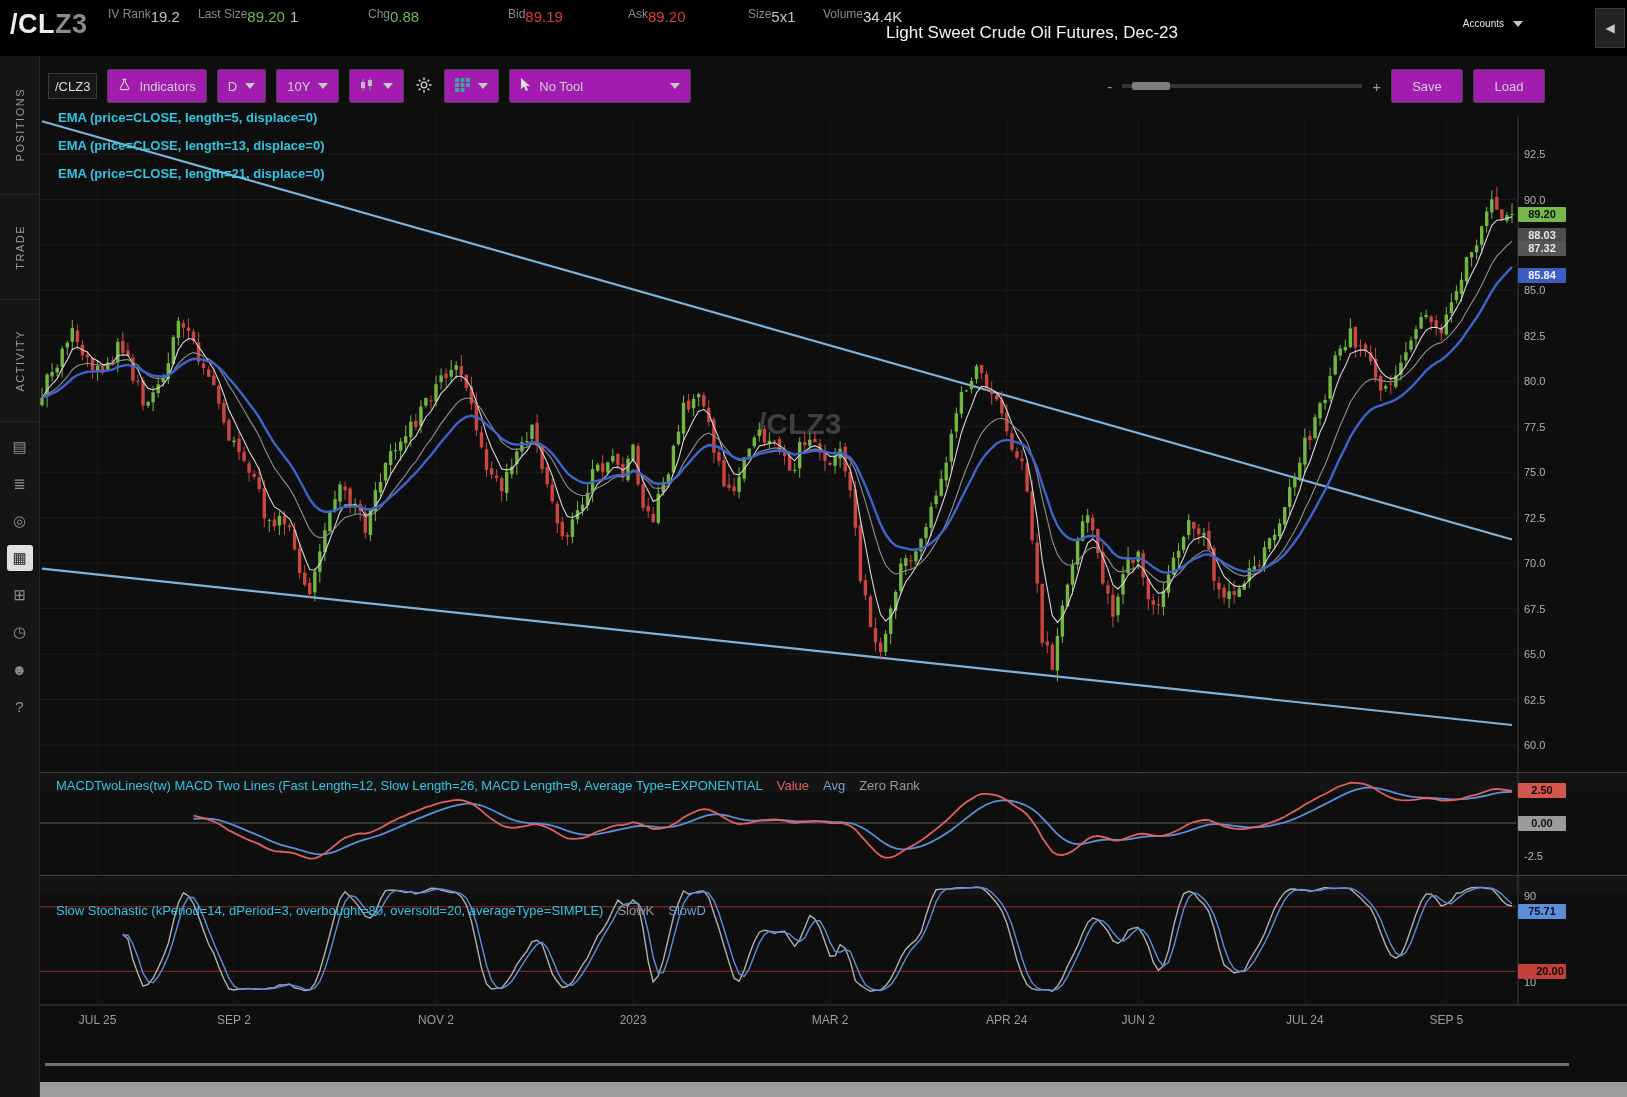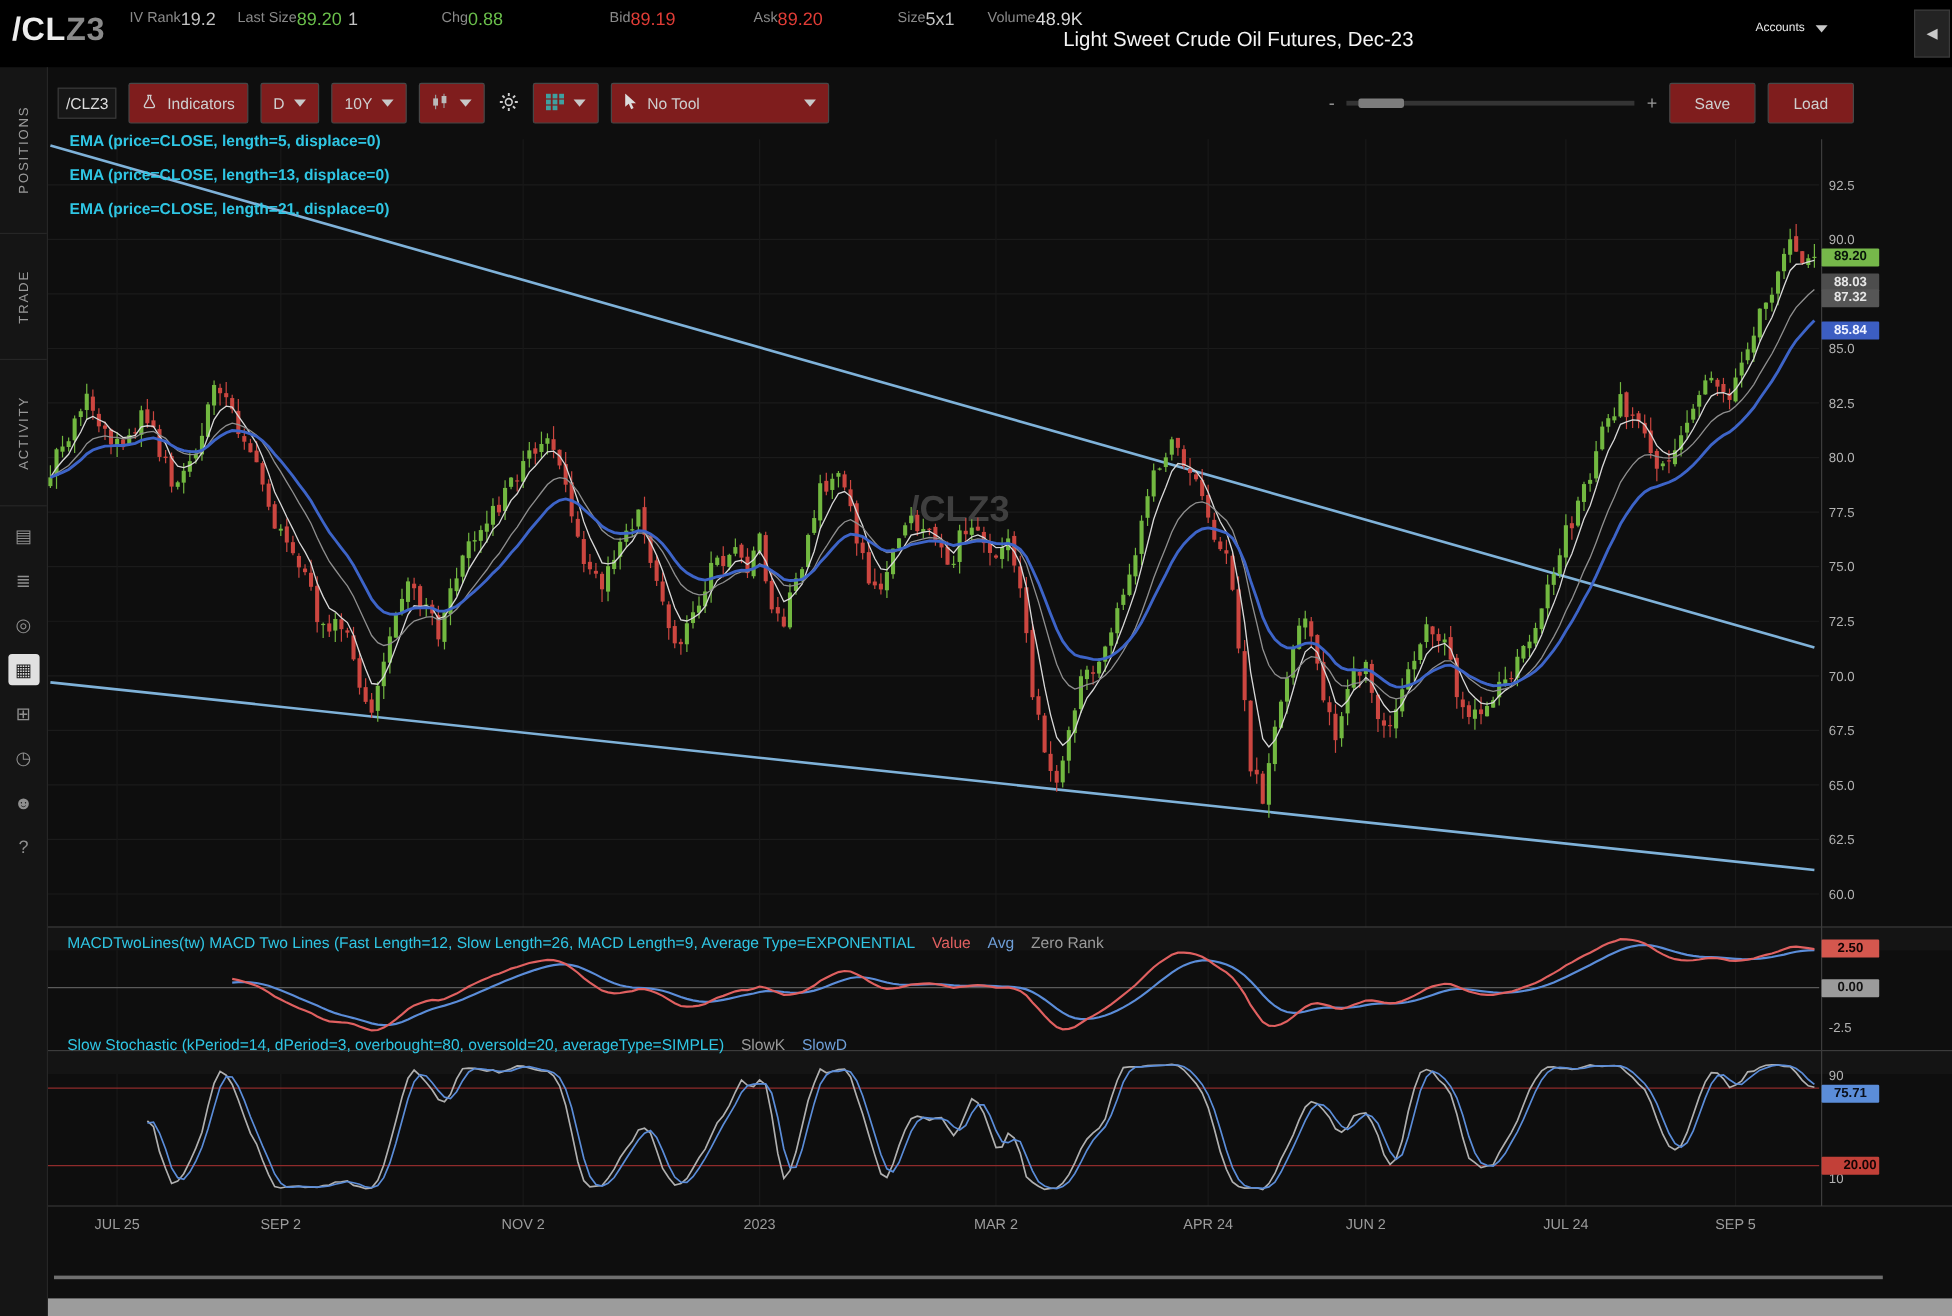--- a/index.html
+++ b/index.html
@@ -37,21 +37,21 @@
   
   .chart-area{position:absolute;left:40px;top:56px;right:0;bottom:0;background:#0e0e0e}
   #chart-svg{position:absolute;left:0;top:0;width:1587px;height:1041px}
   svg text{font-family:"Liberation Sans",sans-serif}
 
   
   .toolbar{position:absolute;top:14px;left:8px;right:0;height:32px;display:flex;align-items:center;gap:10px;
     padding-right:82px;z-index:6}
   .tb-symbol{height:26px;min-width:48px;background:#171717;border:1px solid #3a3a3a;color:#ddd;font-size:13px;
     display:flex;align-items:center;padding:0 6px}
-  .tbtn{height:30px;border:1px solid #474747;background:#7f1d1d;color:#cfcfcf;font-size:13px;border-radius:2px;
+  .tbtn{height:30px;border:1px solid #474747;background:#a21caf;color:#cfcfcf;font-size:13px;border-radius:2px;
     display:flex;align-items:center;gap:8px;padding:16px 10px;cursor:pointer;white-space:nowrap}
   .ibtn{border:none;background:transparent;padding:0 2px}
   .zoomwrap{margin-left:auto;display:flex;align-items:center;gap:10px}
   .zsign{color:#9a9a9a;font-size:15px;cursor:pointer}
   .ztrack{width:240px;height:4px;background:#343434;position:relative;cursor:pointer}
   .zthumb{position:absolute;left:10px;top:-2px;width:38px;height:8px;background:#7d7d7d;border-radius:2px}
 
   
   .ema-lbl{position:absolute;left:18px;z-index:5;font-size:13px;font-weight:bold;color:#2fc6e4;cursor:pointer}
   .panel-lbl{position:absolute;left:16px;z-index:5;font-size:13px;font-weight:normal;display:flex;gap:14px;
@@ -110,21 +110,21 @@
       </div>
       <div class="hf">
         <span class="lbl">Size</span>
         <span class="val">
             <span class="dim">5x1</span>
           </span>
       </div>
       <div class="hf">
         <span class="lbl">Volume</span>
         <span class="val">
-            <span class="lite">48.9K</span>
+            <span class="lite">34.4K</span>
           </span>
       </div>
     </div>
     <div class="title">Light Sweet Crude Oil Futures, Dec-23</div>
     <div class="accounts">
       <span>Accounts</span>
       <span class="caret"></span>
     </div>
     <div class="collapse">
       <span>◀</span>
@@ -889,21 +889,21 @@
     <div class="ema-lbl" style="top:82px">EMA (price=CLOSE, length=13, displace=0)</div>
     <div class="ema-lbl" style="top:110px">EMA (price=CLOSE, length=21, displace=0)</div>
 
     <div class="panel-lbl" style="top:722px">
       <span class="cyan">MACDTwoLines(tw) MACD Two Lines (Fast Length=12, Slow Length=26, MACD Length=9, Average Type=EXPONENTIAL</span>
       <span class="lg-red">Value</span>
       <span class="lg-blue">Avg</span>
       <span class="lg-gray">Zero Rank</span>
     </div>
 
-    <div class="panel-lbl" style="top:807px">
+    <div class="panel-lbl" style="top:847px">
       <span class="cyan">Slow Stochastic (kPeriod=14, dPeriod=3, overbought=80, oversold=20, averageType=SIMPLE)</span>
       <span class="lg-gray">SlowK</span>
       <span class="lg-blue">SlowD</span>
     </div>
 
     <div id="badges">
         <div class="badge" style="background: rgb(118, 184, 74); color: rgb(7, 19, 10); top: 151px;">89.20</div>
         <div class="badge" style="background: rgb(77, 77, 77); color: rgb(230, 230, 230); top: 172px;">88.03</div>
         <div class="badge" style="background: rgb(86, 86, 86); color: rgb(230, 230, 230); top: 185px;">87.32</div>
         <div class="badge" style="background: rgb(60, 94, 194); color: rgb(238, 242, 255); top: 212px;">85.84</div>

